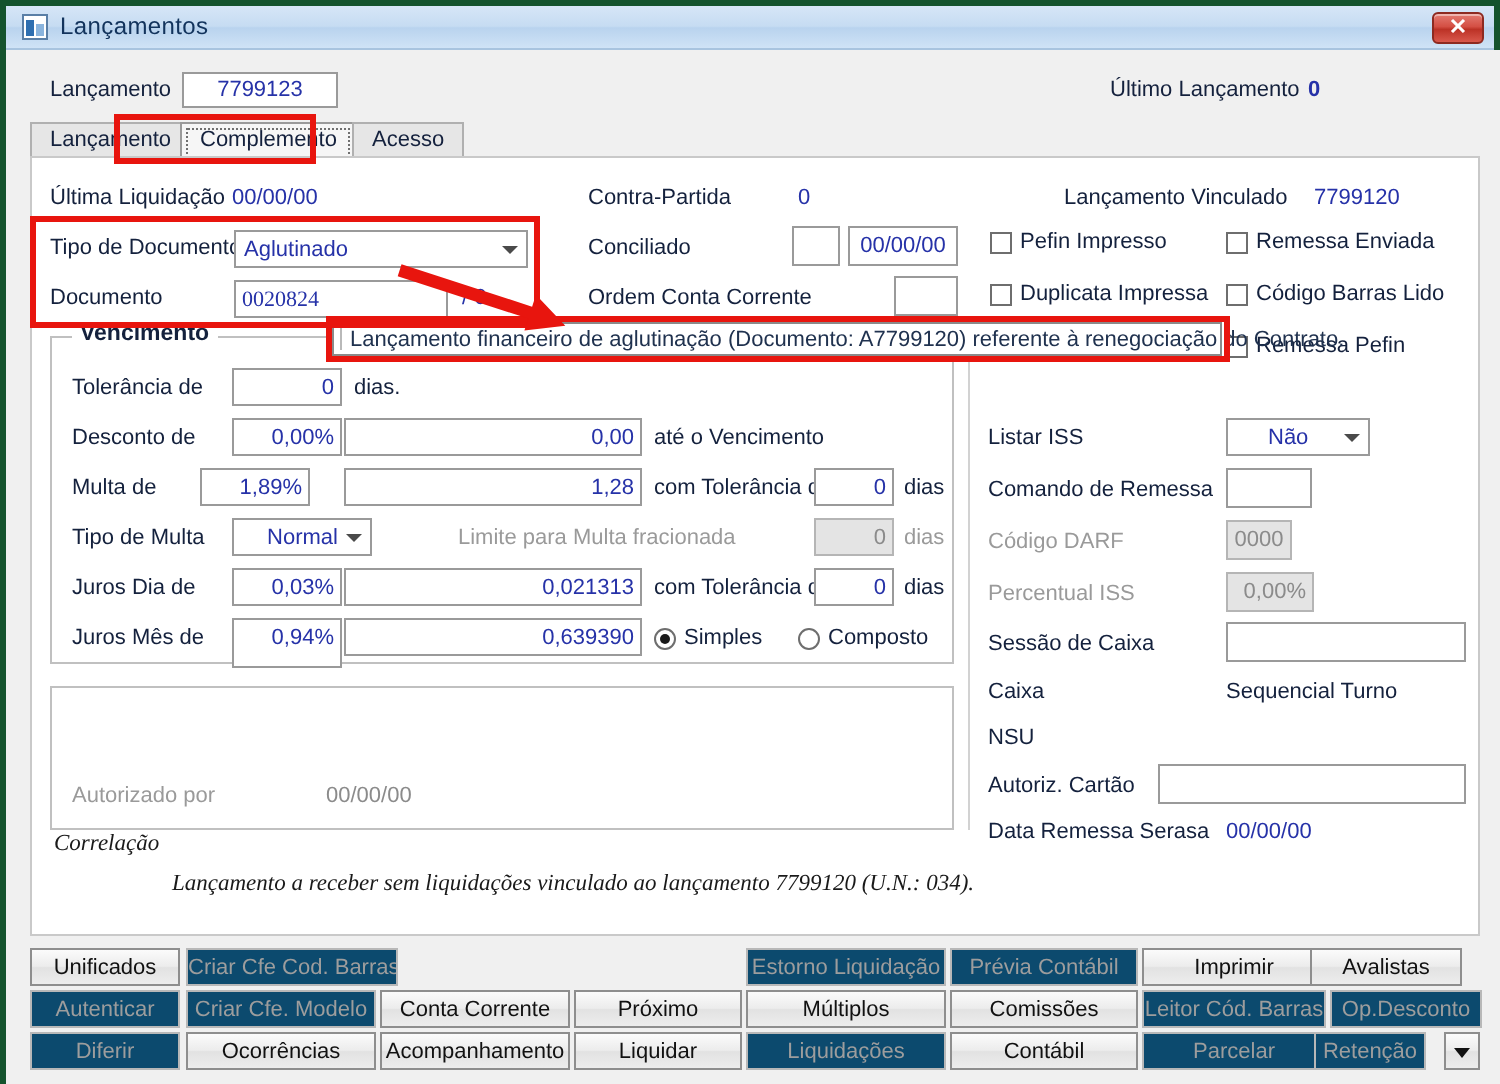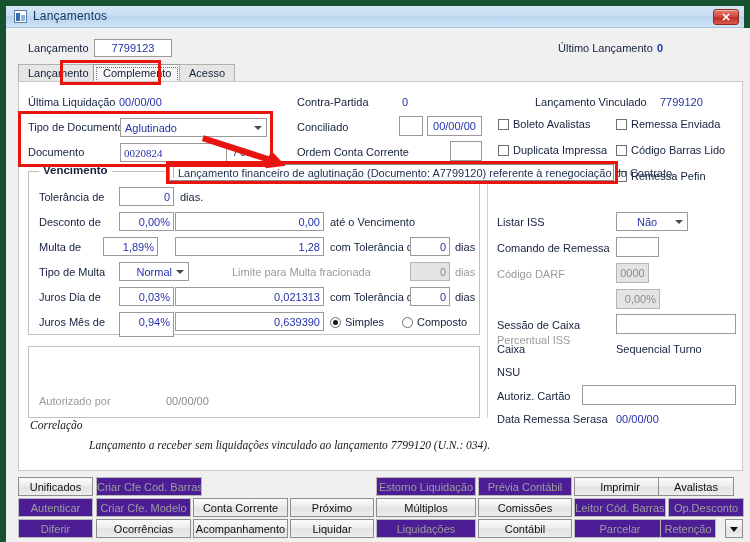--- a/index.html
+++ b/index.html
@@ -7,21 +7,21 @@
     width:750px;height:542px;overflow:hidden;
     font-family:"Liberation Sans", sans-serif;
     font-size:11px;
     background:#eef3fa;
     color:#1a1a1a;
     -webkit-font-smoothing:antialiased;
   }
   .window{
     position:absolute;left:0;top:0;width:750px;height:542px;
     background:#f0f0f0;
-    border:6px solid #14532d;
+    border:3px solid #14532d;
     box-sizing:border-box;
   }
   
   .titlebar{
     position:absolute;left:0;top:0;width:100%;height:22px;
     background:linear-gradient(to bottom,#d6e6f7 0%,#c6dcf2 48%,#b9d3ee 52%,#cfe3f6 100%);
     border-bottom:1px solid #a8c4df;
     box-sizing:border-box;
   }
   .title-icon{
@@ -118,21 +118,21 @@
     content:"";position:absolute;left:3px;top:2px;bottom:2px;width:1px;background:#b9b9b9;
   }
   
   .btn{
     position:absolute;height:19px;line-height:18px;text-align:center;
     background:linear-gradient(to bottom,#fbfbfb 0%,#ececec 48%,#e2e2e2 52%,#ededed 100%);
     border:1px solid #8e8e8e;box-sizing:border-box;
     font-size:11px;color:#111;white-space:nowrap;overflow:hidden;cursor:pointer;
   }
   .btn.dis{
-    background:#4c1d95;border-color:#b8b8b8;color:#9d9d9d;cursor:default;
+    background:#0c4a6e;border-color:#b8b8b8;color:#9d9d9d;cursor:default;
   }
   .dropbtn{
     position:absolute;height:19px;width:18px;
     background:linear-gradient(to bottom,#fbfbfb 0%,#ececec 48%,#e2e2e2 52%,#ededed 100%);
     border:1px solid #8e8e8e;box-sizing:border-box;cursor:pointer;
   }
   .dropbtn:after{
     content:"";position:absolute;left:50%;top:50%;margin:-2px 0 0 -4px;width:0;height:0;
     border-left:4px solid transparent;border-right:4px solid transparent;
     border-top:5px solid #111;
@@ -193,21 +193,21 @@
     <div class="fld c" style="left:421px;top:88px;width:55px;height:20px;line-height:19px;">00/00/00</div>
 
     <div class="lbl" style="left:291px;top:118px;">Ordem Conta Corrente</div>
     <div class="fld" style="left:444px;top:113px;width:32px;height:20px;line-height:19px;"></div>
 
     <div class="lbl" style="left:529px;top:68px;">Lançamento Vinculado</div>
     <div class="val" style="left:654px;top:68px;">7799120</div>
 
     <div class="cb" style="left:492px;top:90px;">
       <span class="box"></span>
-      <span class="cbl">Boleto Avalistas</span>
+      <span class="cbl">Pefin Impresso</span>
     </div>
     <div class="cb" style="left:610px;top:90px;">
       <span class="box"></span>
       <span class="cbl">Remessa Enviada</span>
     </div>
     <div class="cb" style="left:492px;top:116px;">
       <span class="box"></span>
       <span class="cbl">Duplicata Impressa</span>
     </div>
     <div class="cb" style="left:610px;top:116px;">
@@ -277,21 +277,21 @@
       <span>Não</span>
       <span class="arr"></span>
     </div>
 
     <div class="lbl" style="left:491px;top:214px;">Comando de Remessa</div>
     <div class="fld" style="left:610px;top:209px;width:43px;height:20px;line-height:19px;"></div>
 
     <div class="lbl dim" style="left:491px;top:240px;">Código DARF</div>
     <div class="fld c ro" style="left:610px;top:235px;width:33px;height:20px;line-height:19px;">0000</div>
 
-    <div class="lbl dim" style="left:491px;top:266px;margin-top:40px;">Percentual ISS</div>
+    <div class="lbl dim" style="left:491px;top:266px;">Percentual ISS</div>
     <div class="fld r ro" style="left:610px;top:261px;width:44px;height:20px;line-height:19px;">0,00%</div>
 
     <div class="lbl" style="left:491px;top:291px;">Sessão de Caixa</div>
     <div class="fld" style="left:610px;top:286px;width:120px;height:20px;line-height:19px;"></div>
 
     <div class="lbl" style="left:491px;top:315px;">Caixa</div>
     <div class="lbl" style="left:610px;top:315px;">Sequencial Turno</div>
 
     <div class="lbl" style="left:491px;top:338px;">NSU</div>
     <div class="lbl" style="left:610px;top:338px;"></div>

